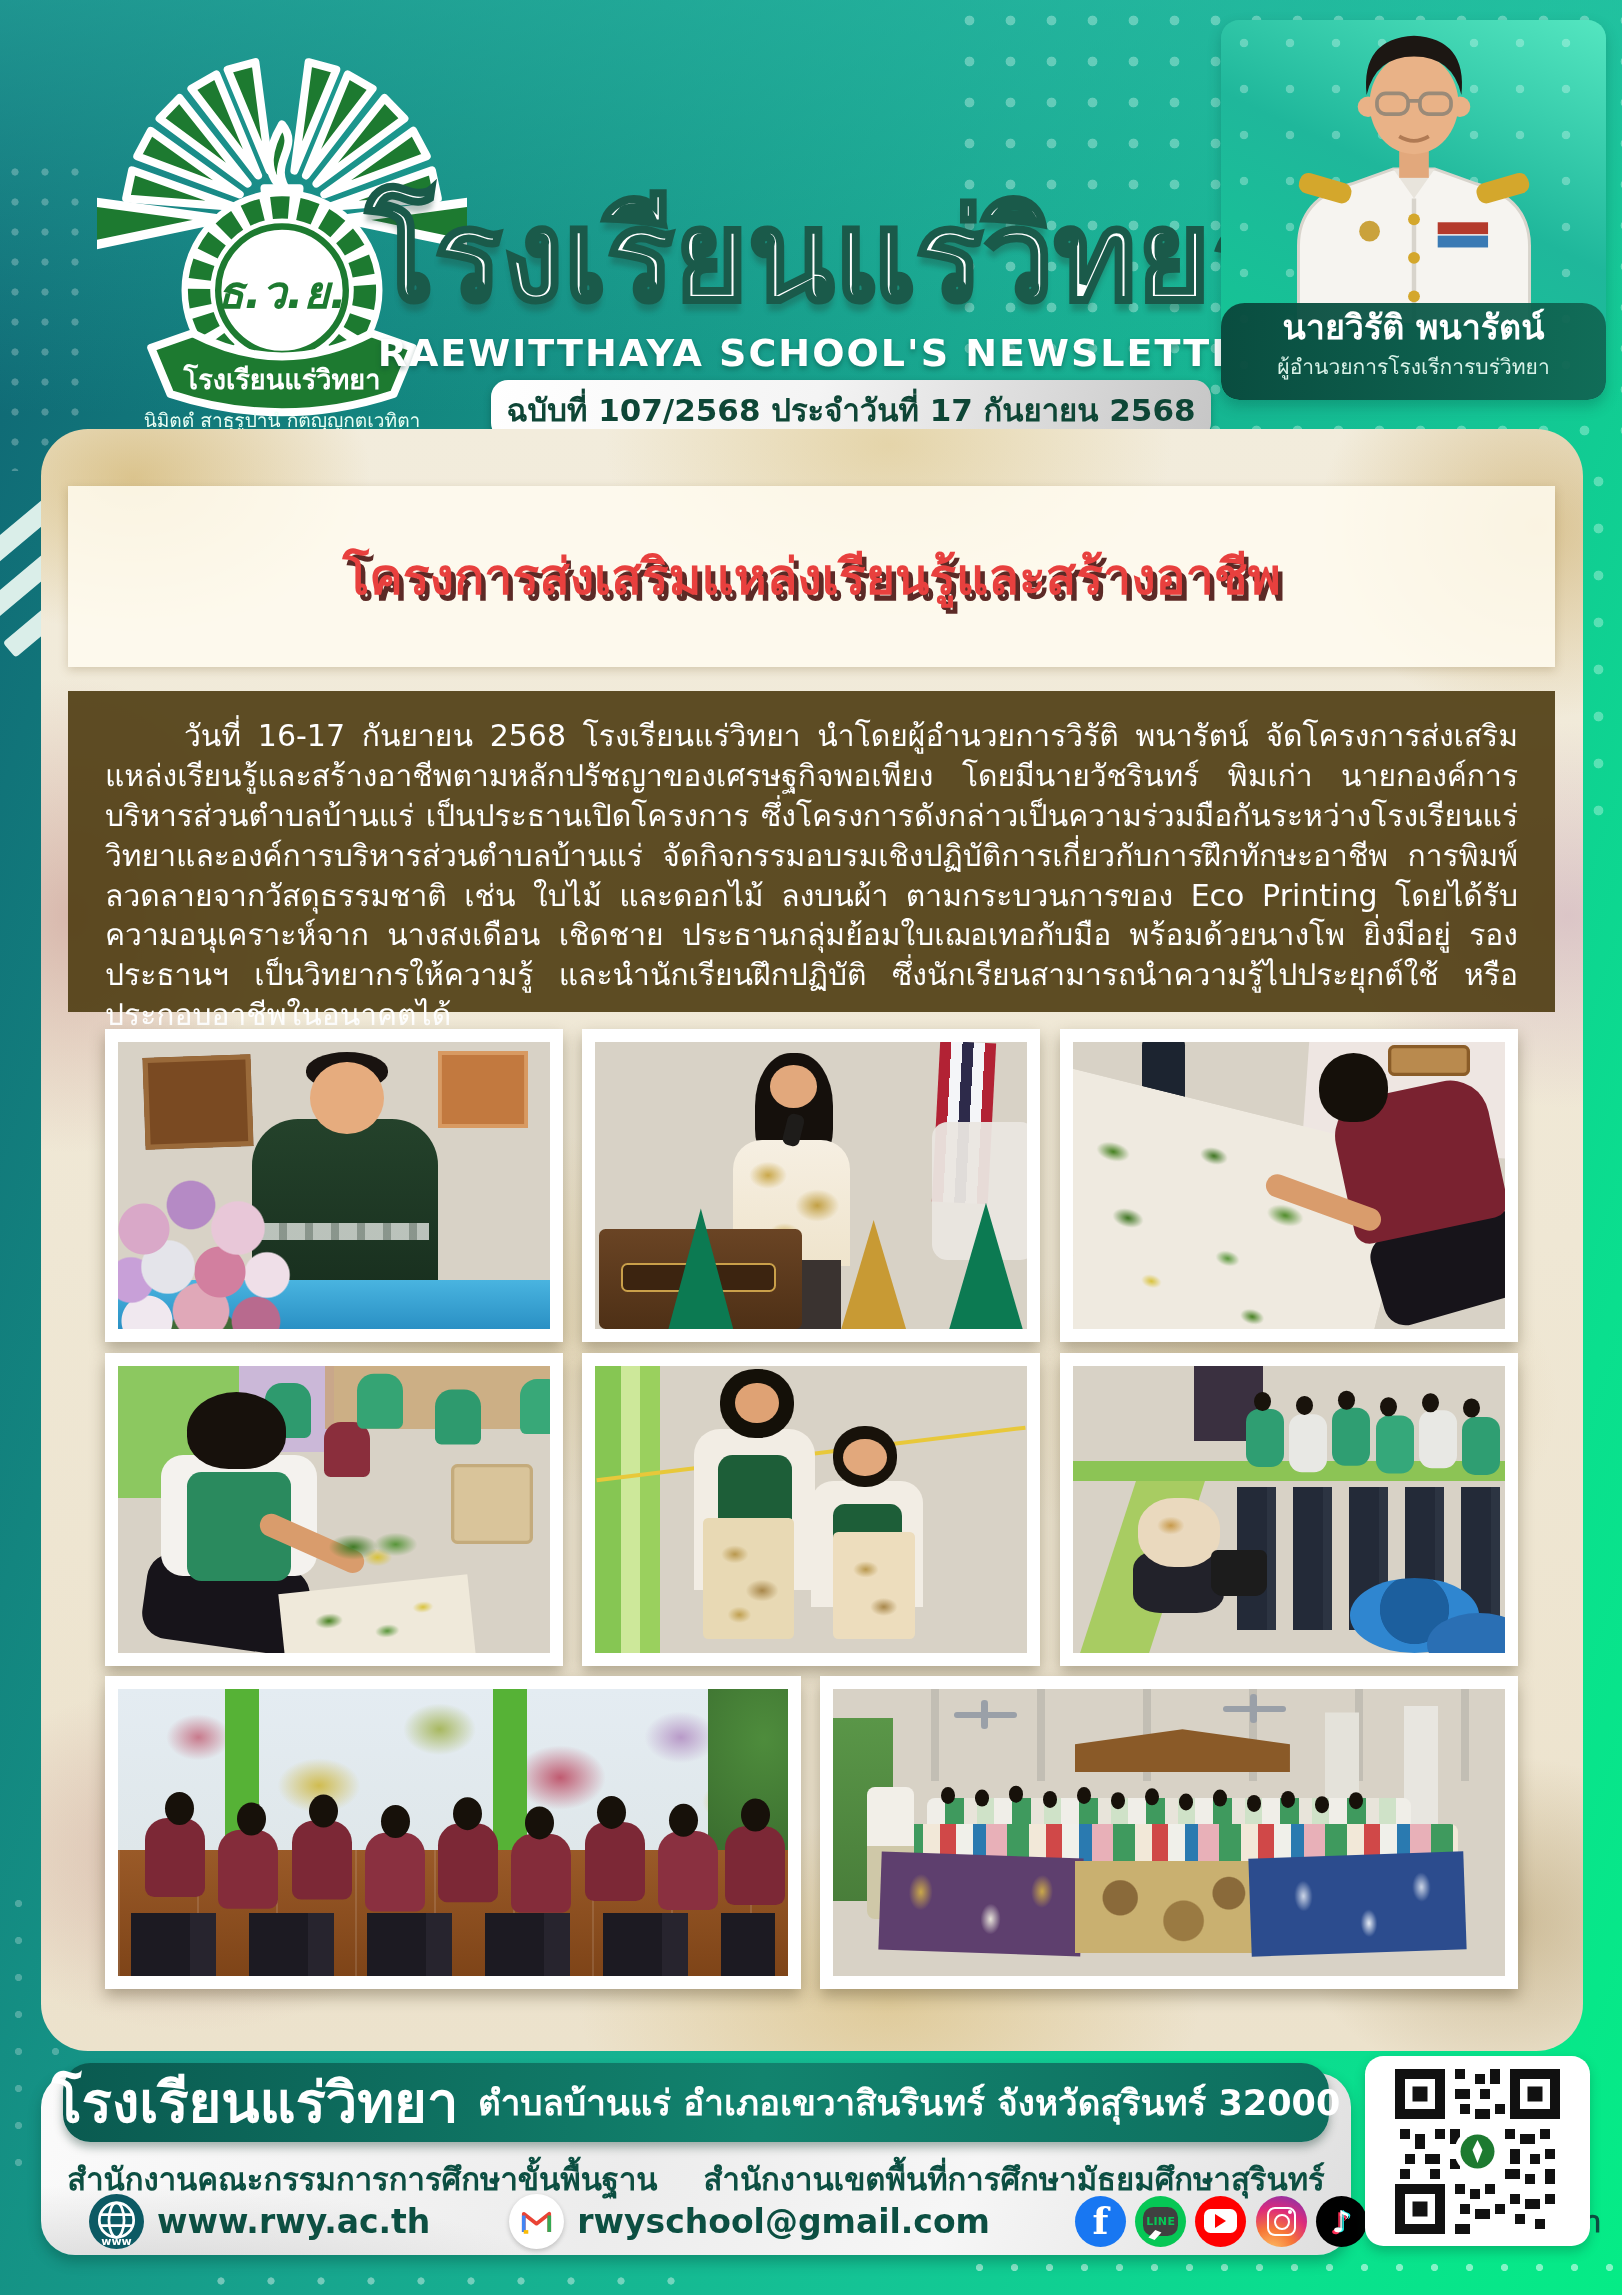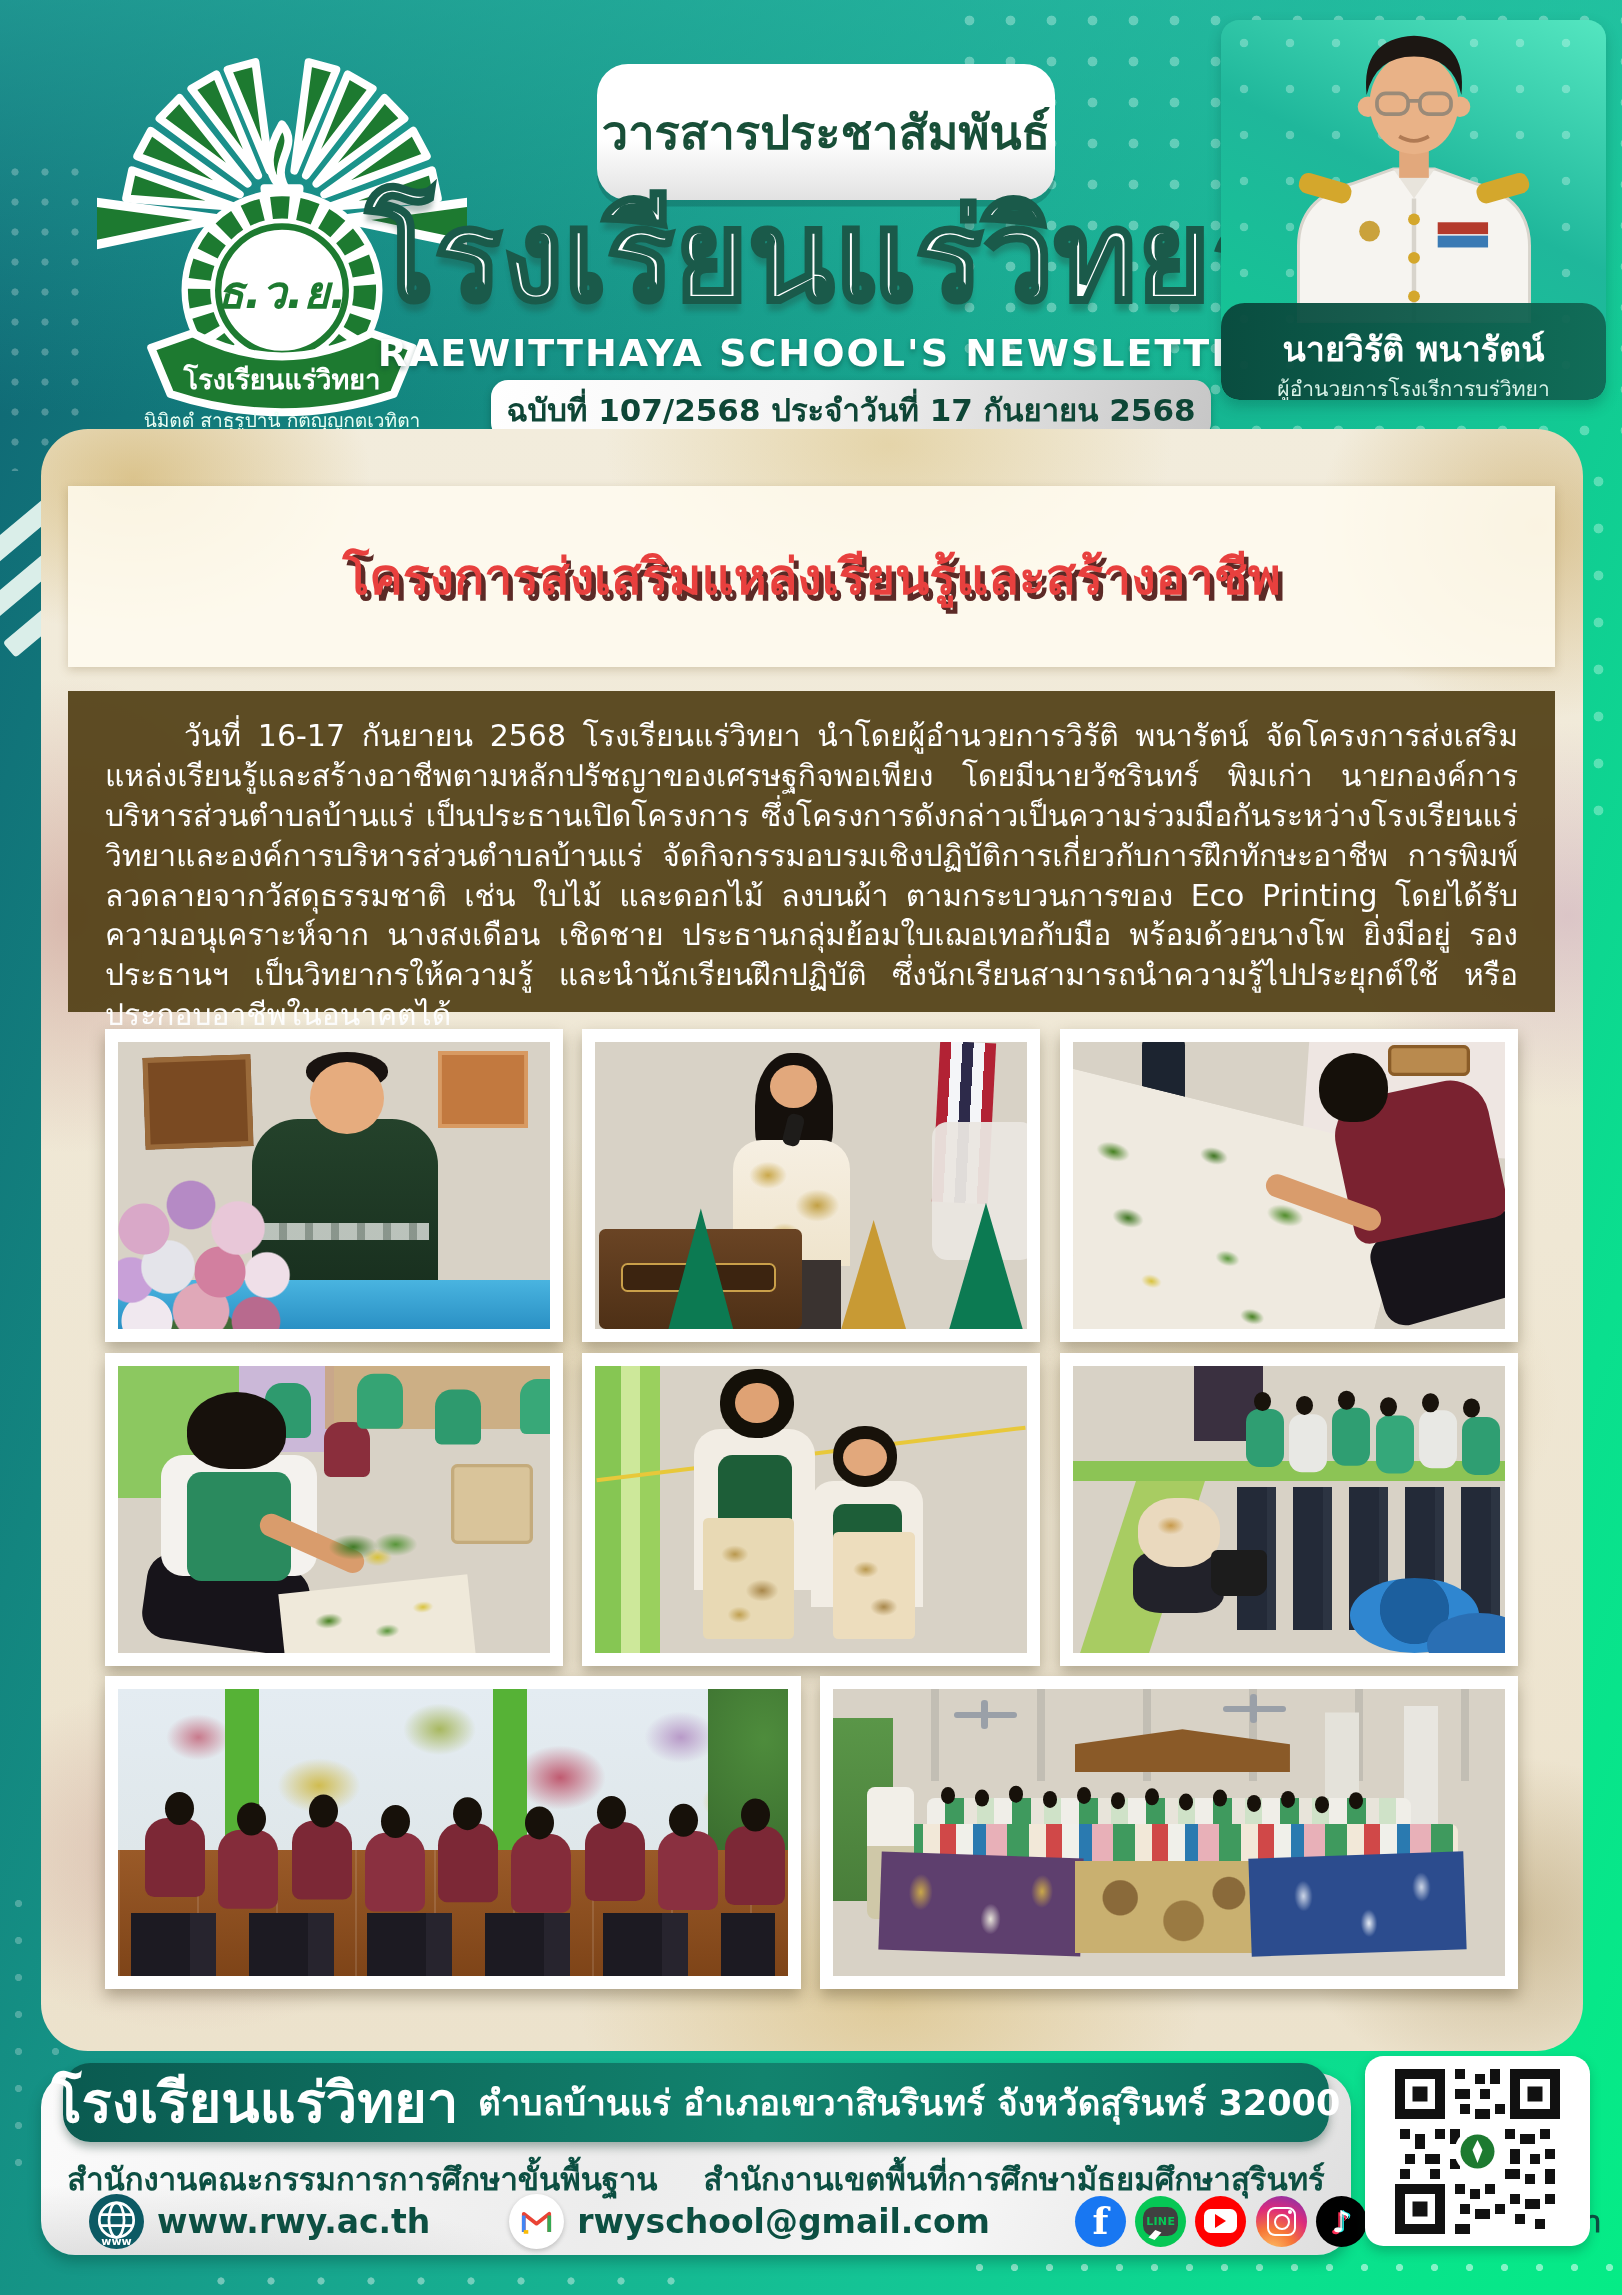--- a/index.html
+++ b/index.html
@@ -45,21 +45,21 @@
     display:flex;align-items:center;justify-content:center;white-space:nowrap;
     font-size:31px;font-weight:800;color:#0e4636;}
 
   .director-card{left:1221px;top:19.6px;width:385px;height:380px;border-radius:18.3px;overflow:hidden;
     background:linear-gradient(205deg,#54e6c0 0%,#1fb79b 45%,#12c793 100%);
     box-shadow:0 6.5px 13px rgba(0,60,50,.25);}
   .director-card .dpat{position:absolute;inset:0;background-image:radial-gradient(circle,rgba(240,255,250,.3) 3.9px,transparent 4.6px);background-size:46px 46px;}
   .d-person{position:absolute;left:50%;bottom:77px;transform:translateX(-50%);width:308px;height:314px;}
   .d-plate{position:absolute;left:0;bottom:0;width:100%;height:97px;
     background:linear-gradient(90deg,rgba(9,72,60,.96),rgba(16,104,84,.94));
-    border-radius:23.6px 23.6px 18.3px 18.3px;text-align:center;color:#fff;padding-top:26px;}
+    border-radius:23.6px 23.6px 18.3px 18.3px;text-align:center;color:#fff;padding-top:4px;}
   .d-name{font-size:34px;font-weight:800;line-height:1.2;}
   .d-role{font-size:21px;color:#d9f3e9;margin-top:2.6px;}
 
   
   .main-card{left:41px;top:429px;width:1542px;height:1622px;border-radius:47px;overflow:hidden;
     background:
       radial-gradient(340px 222px at 6% 3%,rgba(196,156,64,.5),transparent 70%),
       radial-gradient(406px 249px at 55% 1%,rgba(210,180,100,.42),transparent 70%),
       radial-gradient(314px 275px at 97% 6%,rgba(188,146,58,.45),transparent 70%),
       radial-gradient(275px 340px at 2% 30%,rgba(166,84,86,.33),transparent 70%),
@@ -355,23 +355,20 @@
         <circle cx="110" cy="150" r="52" fill="none" stroke="#1d7a30" stroke-width="14" stroke-dasharray="11 6"></circle>
         <circle cx="110" cy="150" r="40" fill="#ffffff" stroke="#1d7a30" stroke-width="4"></circle>
         <path d="M28 186 L54 177 Q110 206 166 177 L192 186 L180 215 Q110 238 40 215 Z"></path>
       </g>
       <text x="110" y="161" font-size="28" font-weight="bold" font-style="italic" fill="#1d7a30" text-anchor="middle">ธ.ว.ย.</text>
       <text x="110" y="212" font-size="17" font-weight="bold" fill="#ffffff" text-anchor="middle">โรงเรียนแร่วิทยา</text>
       <text x="110" y="236" font-size="12" fill="#eafff5" text-anchor="middle">นิมิตตํ สาธุรูปานํ กตญฺญูกตเวทิตา</text>
     </svg>
   </div>
 
-  <div class="abs badge">
-    <span>วารสารประชาสัมพันธ์</span>
-  </div>
   <div class="abs main-title">
     <span>โรงเรียนแร่วิทยา</span>
   </div>
   <div class="abs subtitle">
     <span>RAEWITTHAYA SCHOOL'S NEWSLETTER</span>
   </div>
   <div class="abs issue-bar">
     <span>ฉบับที่ 107/2568  ประจำวันที่ 17 กันยายน 2568</span>
   </div>
 

